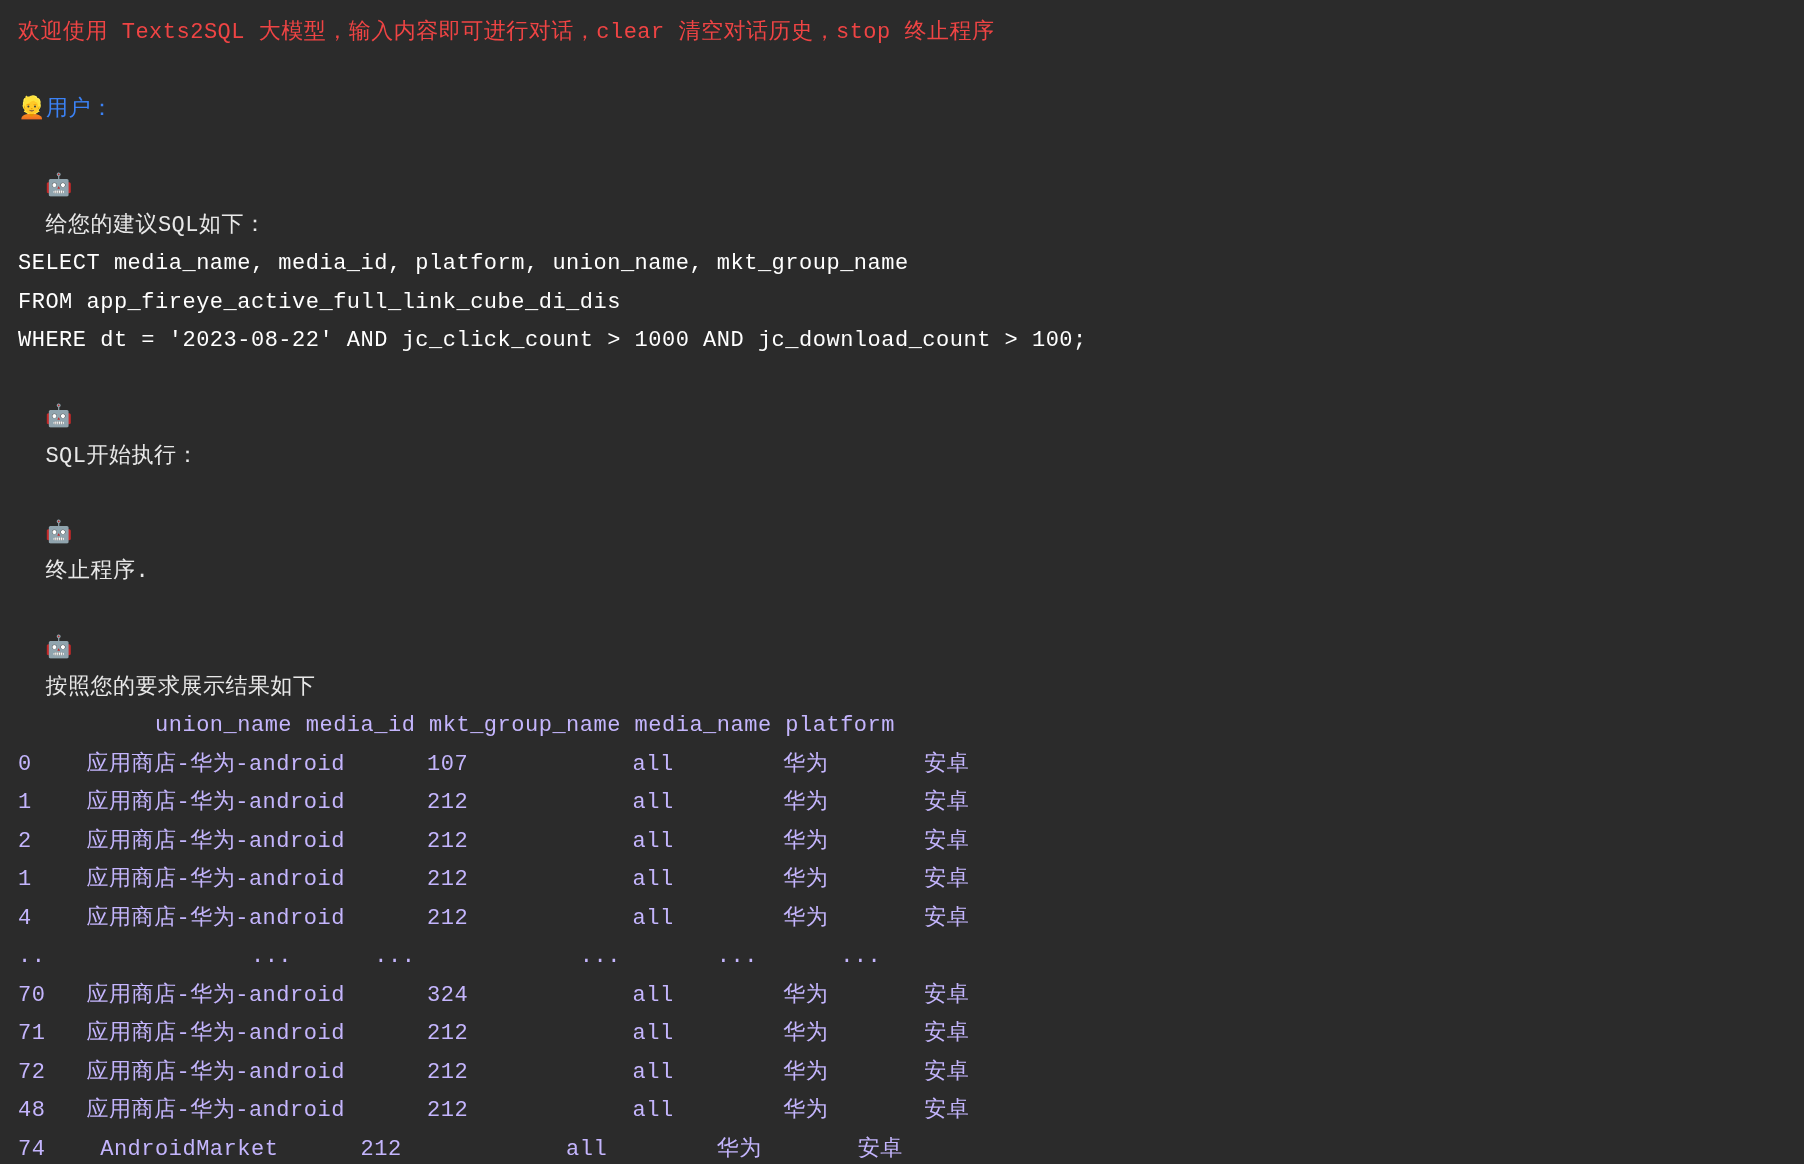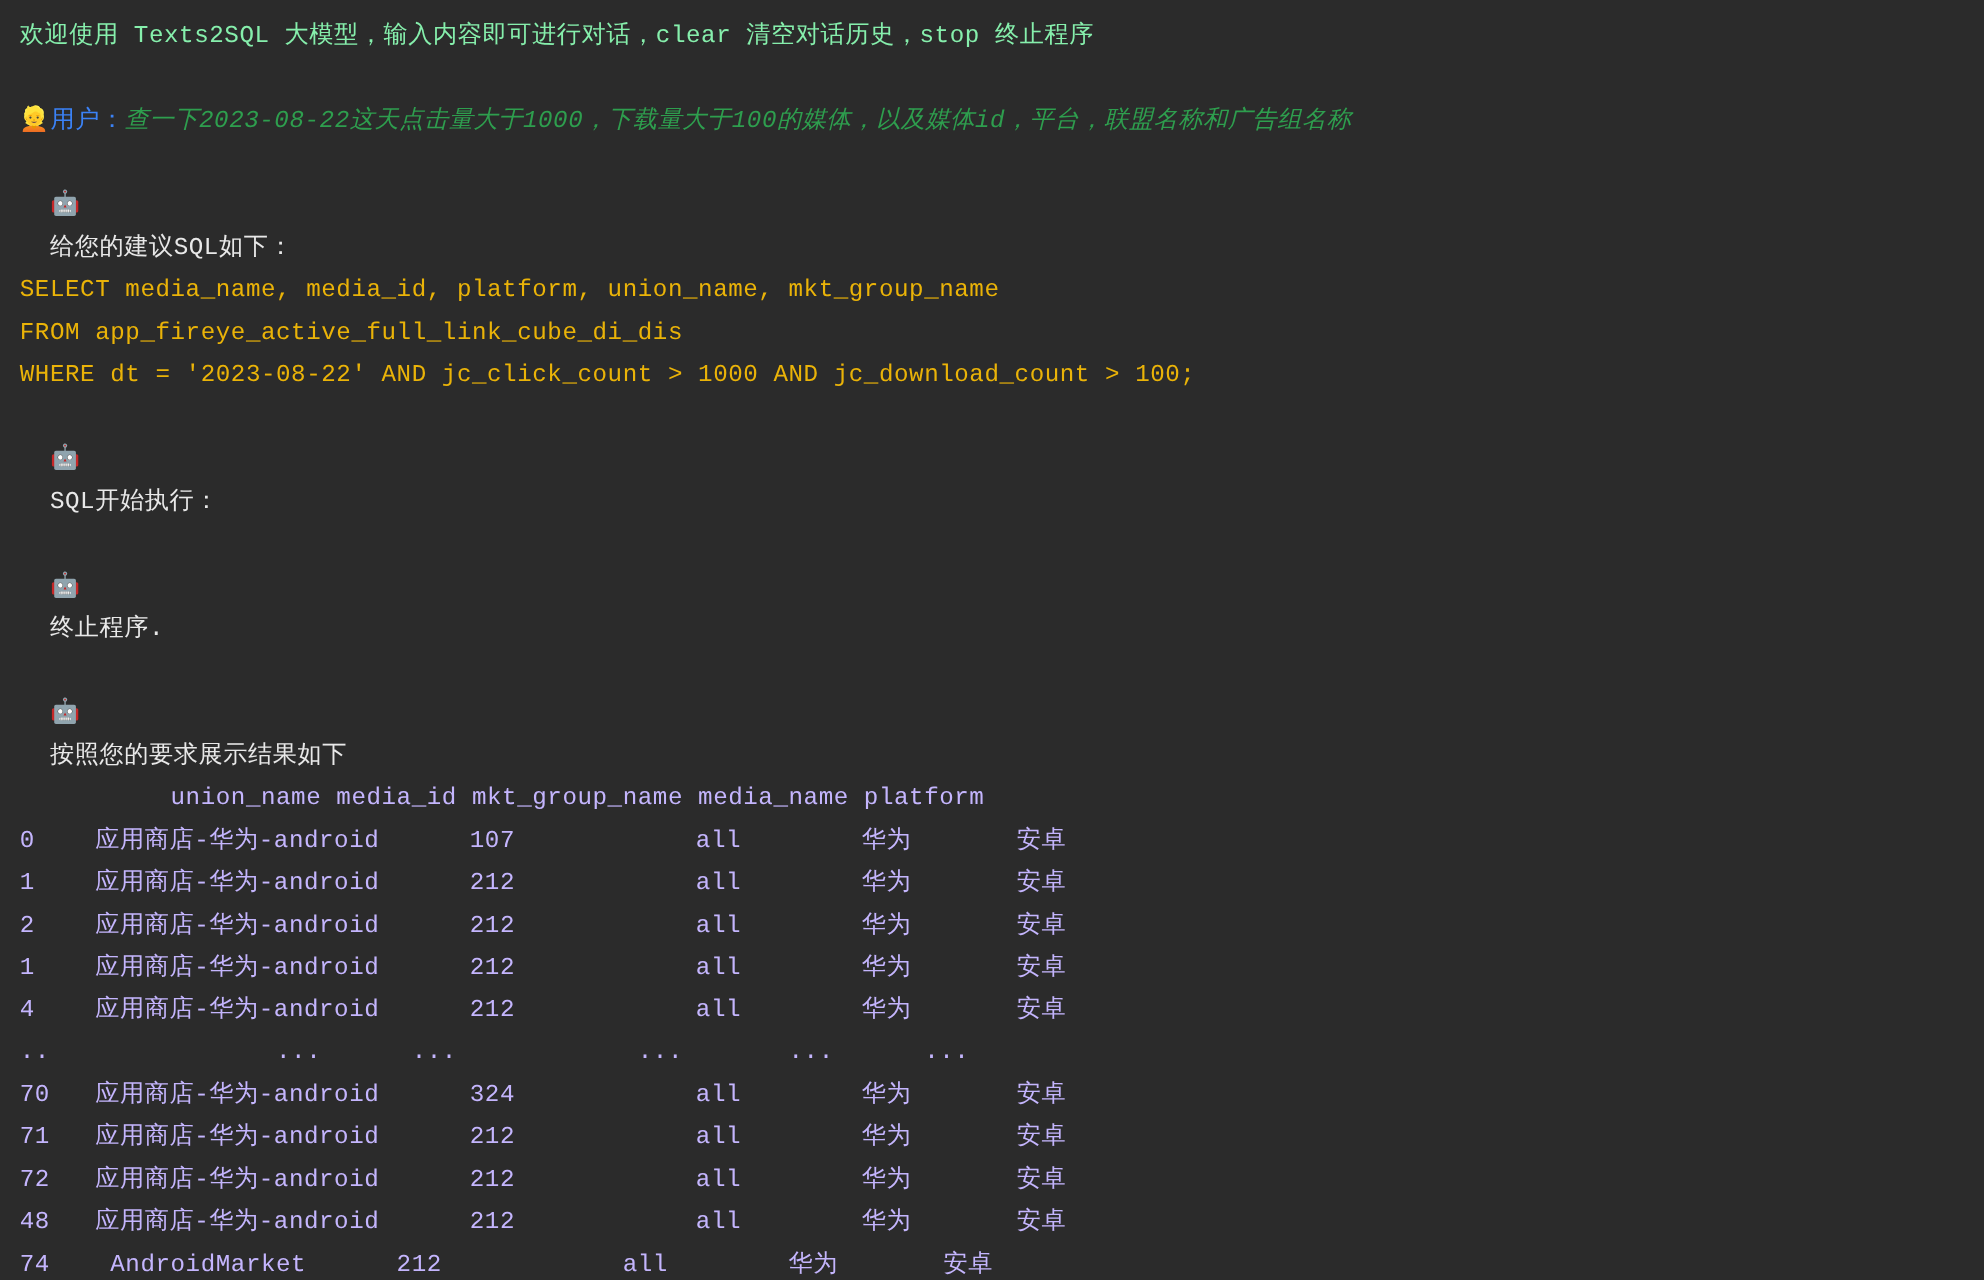--- a/index.html
+++ b/index.html
@@ -16,39 +16,39 @@
       padding: 14px 18px;
       width: 1804px;
       height: 1164px;
       overflow: hidden;
       letter-spacing: 0.5px;
     }
     .line {
       white-space: pre;
     }
     .welcome {
-      color: #86efac;
+      color: #ef4444;
     }
     .user-line {
       display: flex;
       align-items: baseline;
     }
     .user-prefix {
       color: #3b82f6;
     }
     .user-query {
       color: #2e9e4e;
       font-style: italic;
     }
     .robot-line {
       color: #e8e8e8;
       font-family: Liberation Mono, monospace;
     }
     .sql-line {
-      color: #eab308;
+      color: #ffffff;
     }
     .blank-line {
       height: 1.75em;
     }
     .emoji {
       font-style: normal;
     }
     .table-row {
       color: #c4b5fd;
       white-space: pre;
@@ -57,21 +57,20 @@
 </head>
 <body>
 
 <div class="line welcome">欢迎使用 Texts2SQL 大模型，输入内容即可进行对话，clear 清空对话历史，stop 终止程序</div>
 
 <div class="blank-line"></div>
 
 <div class="line user-line">
   <span class="emoji">👱</span>
   <span class="user-prefix">用户：</span>
-  <span class="user-query">查一下2023-08-22这天点击量大于1000，下载量大于100的媒体，以及媒体id，平台，联盟名称和广告组名称</span>
 </div>
 
 <div class="line robot-line">
   <span class="emoji">🤖</span>
   <span>给您的建议SQL如下：</span>
 </div>
 
 <div class="line sql-line">SELECT media_name, media_id, platform, union_name, mkt_group_name</div>
 <div class="line sql-line">FROM app_fireye_active_full_link_cube_di_dis</div>
 <div class="line sql-line">WHERE dt = '2023-08-22' AND jc_click_count &gt; 1000 AND jc_download_count &gt; 100;</div>

